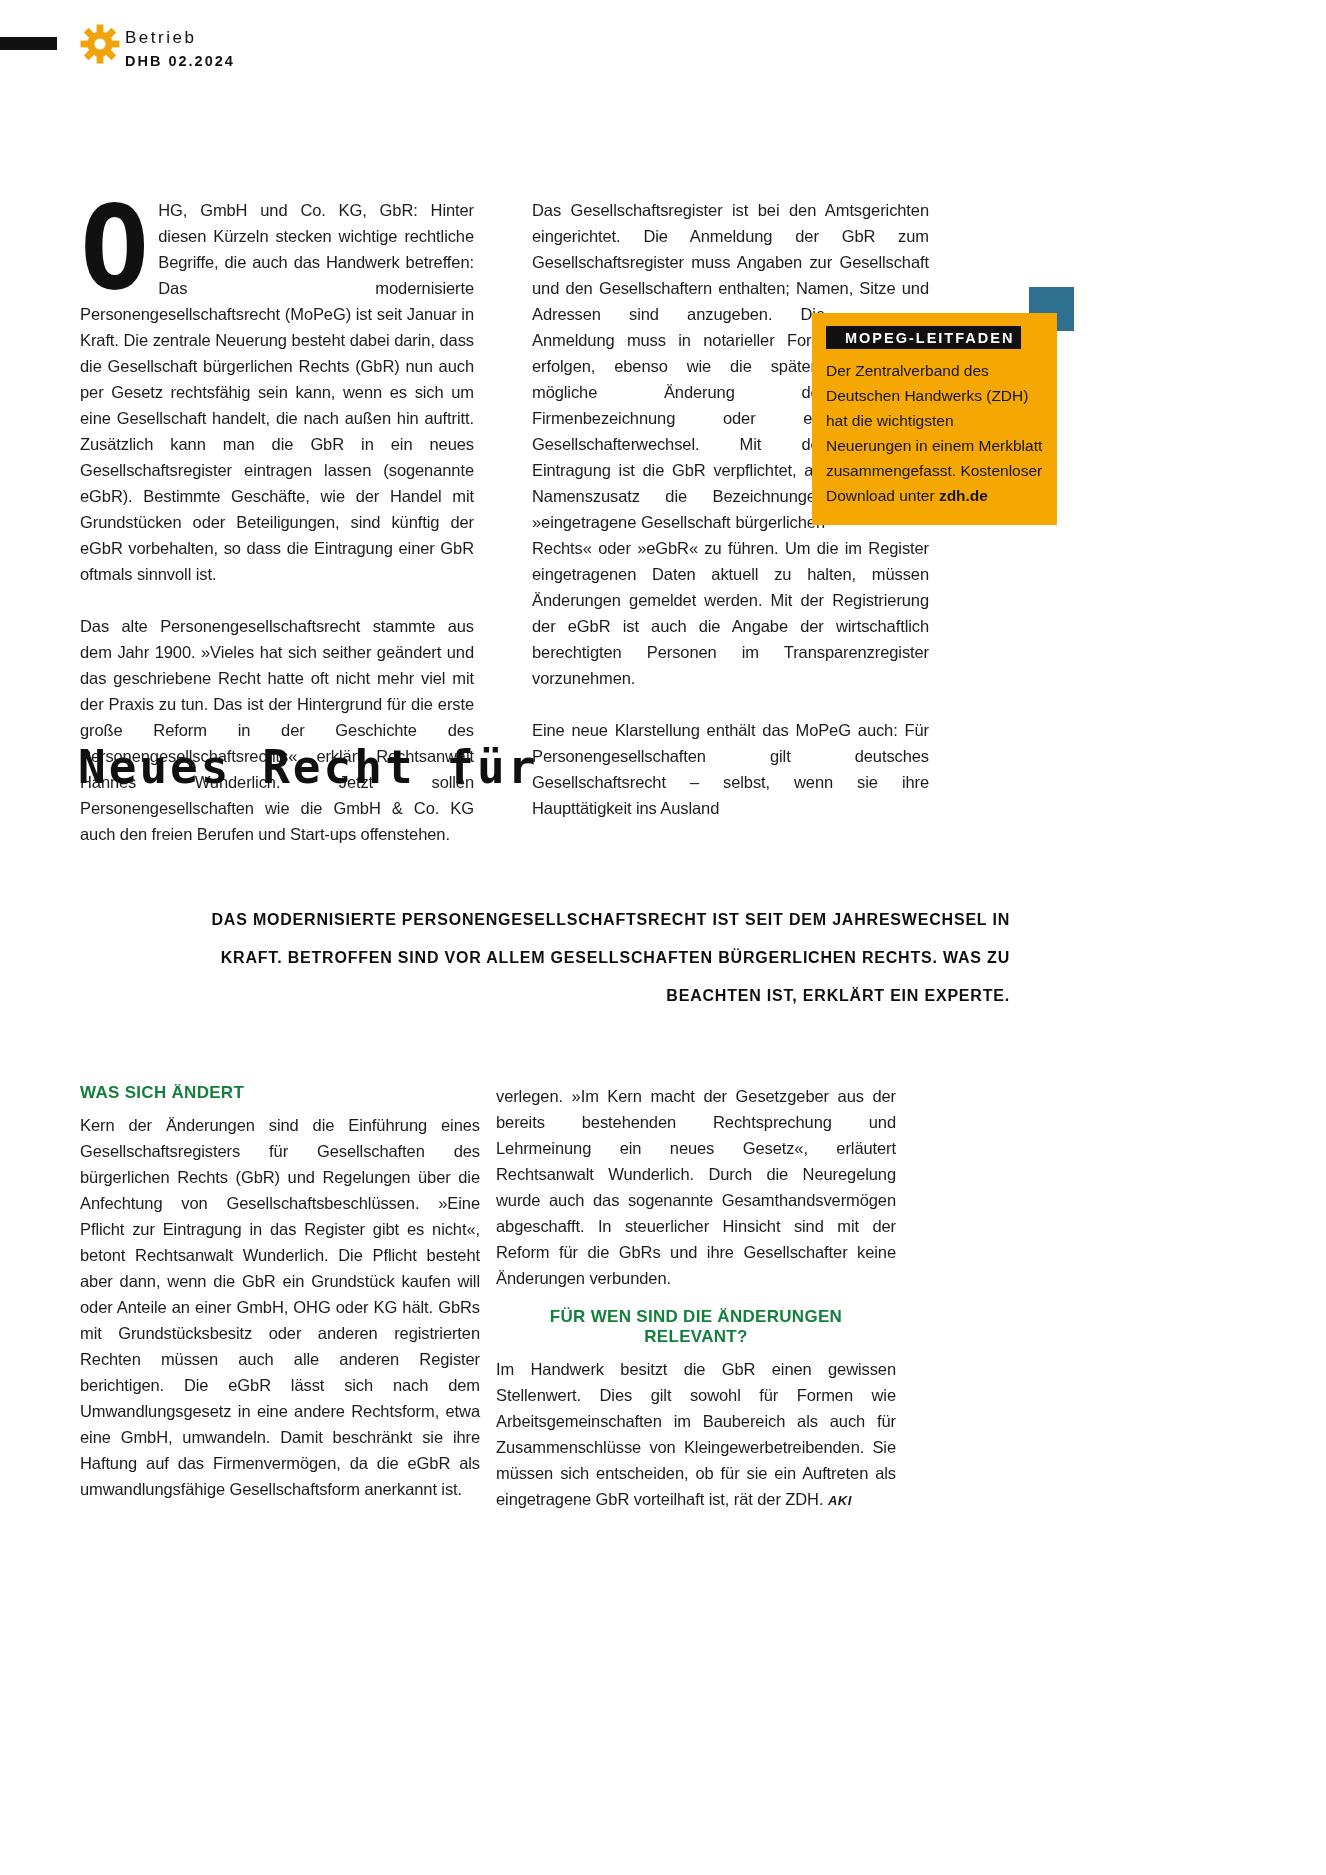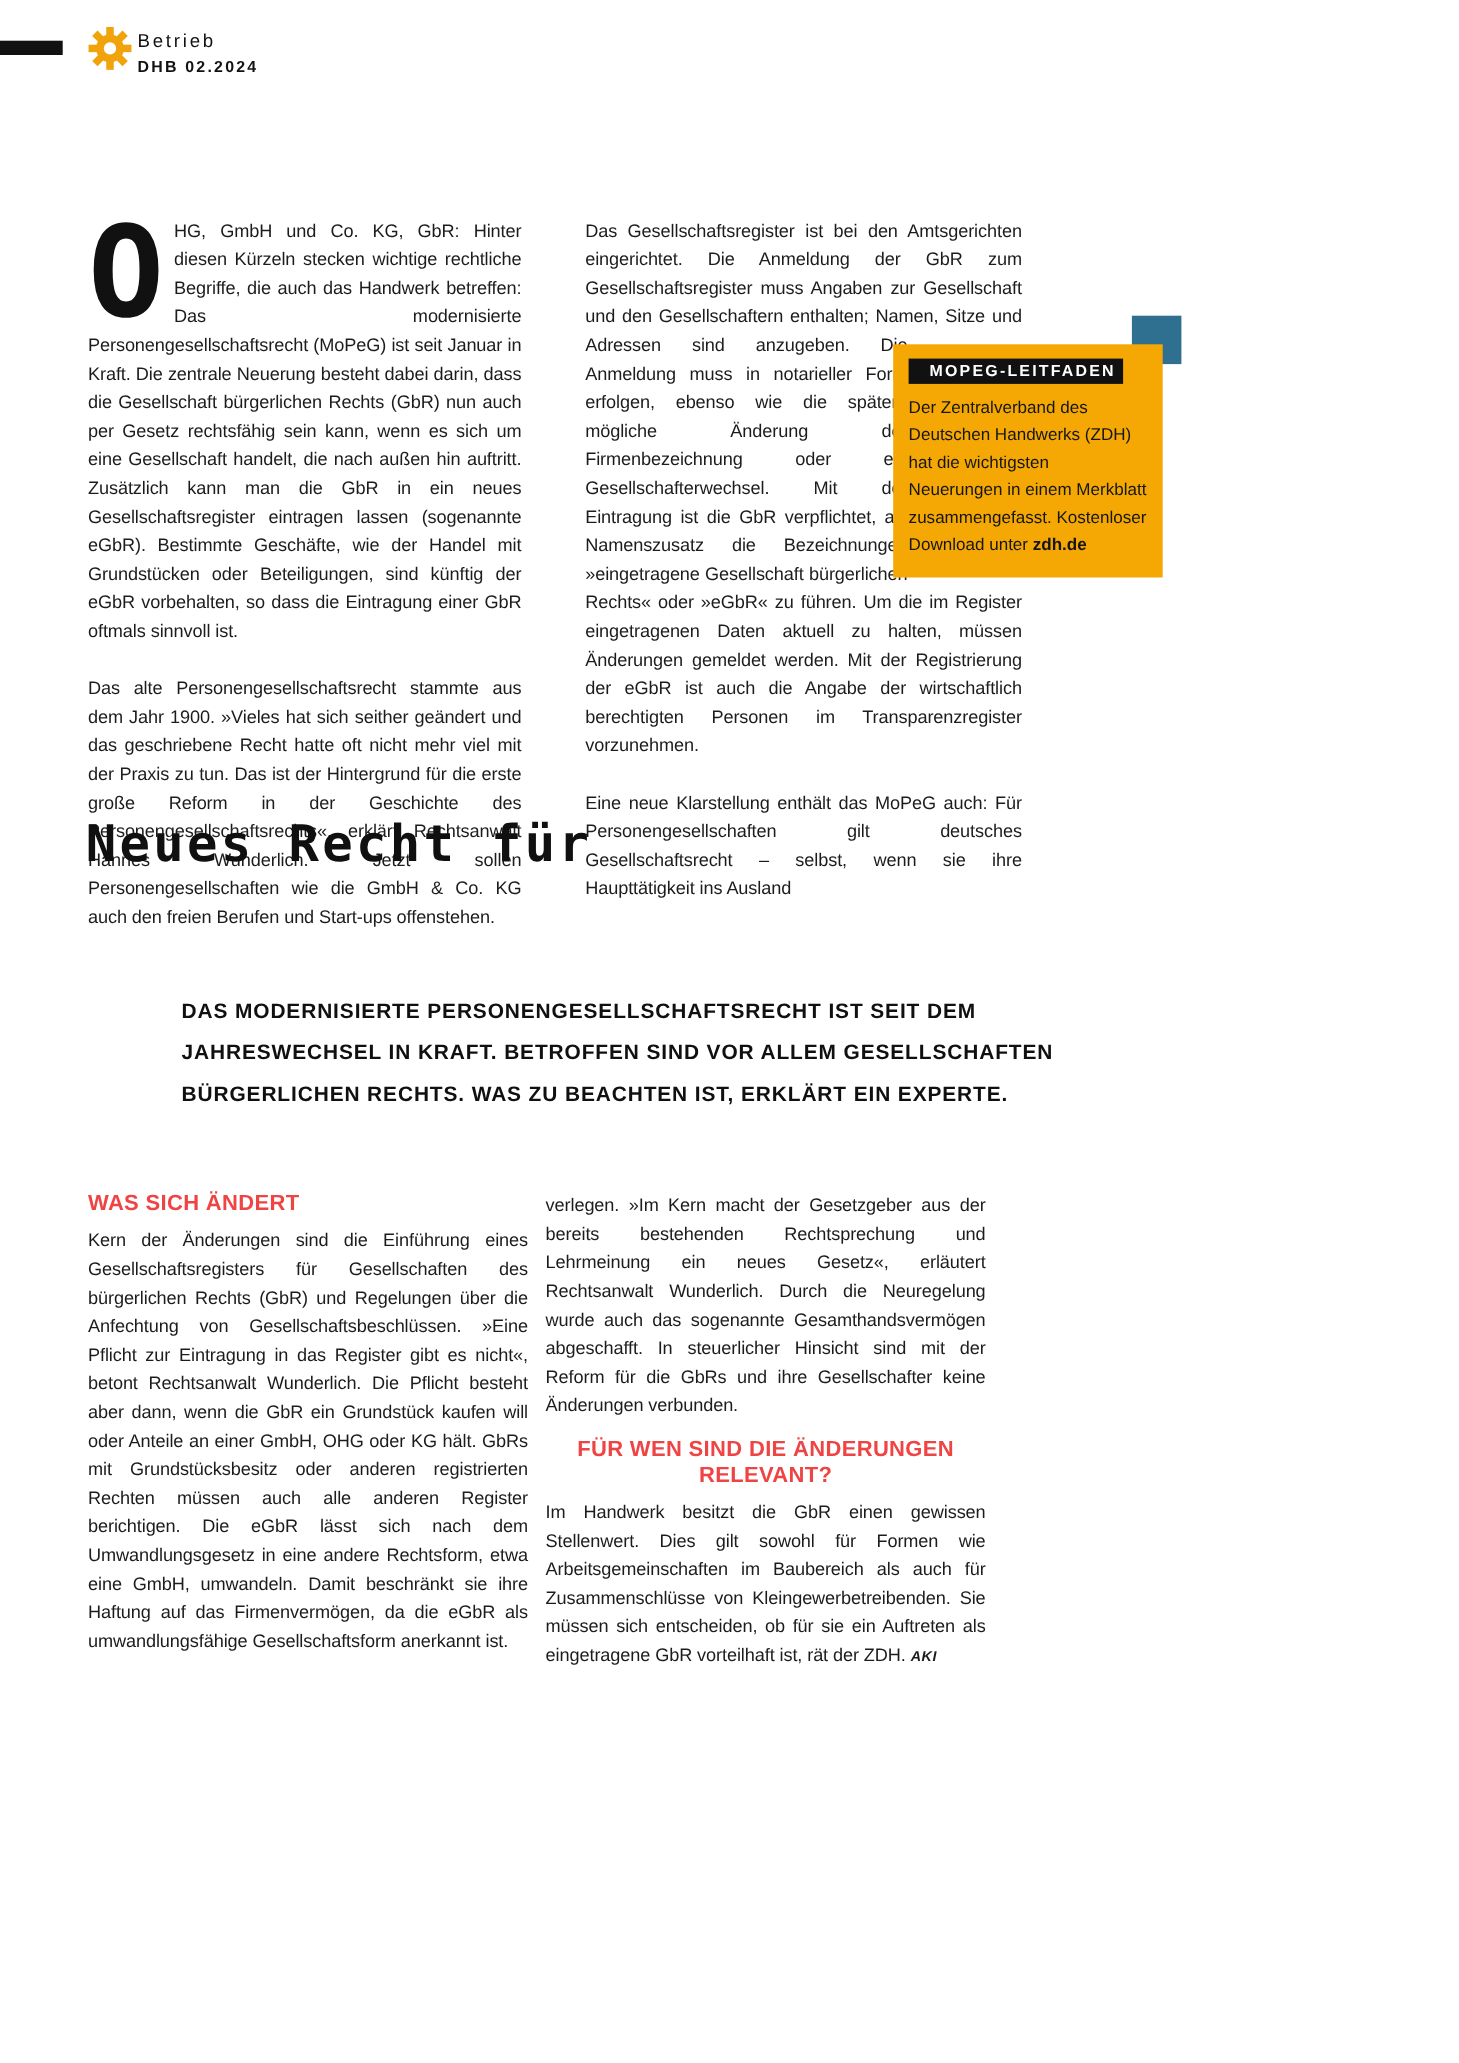--- a/index.html
+++ b/index.html
@@ -39,27 +39,27 @@
              padding:13px 14px 12px 14px; z-index:2; }
   .infobox-label { display:inline-block; background:#111111; color:#ffffff; font-weight:700;
                    font-size:14.5px; letter-spacing:2px; padding:4px 7px 3px 19px; margin-bottom:9px; }
   .infobox-text { font-size:15.5px; line-height:25px; color:#161616; }
   .infobox-link { font-weight:700; cursor:pointer; }
 
   
   .headline { left:78px; top:738px; font-family:"DejaVu Sans Mono","Liberation Mono",monospace;
               font-weight:700; font-size:46px; line-height:59px; letter-spacing:3px; color:#101010;
               white-space:nowrap; }
-  .standfirst { left:165px; top:901px; width:845px; font-weight:700; font-size:19px;
-                line-height:38px; letter-spacing:0.8px; color:#101010; }
+  .standfirst { left:165px; top:901px; width:845px; font-weight:700; font-size:16px;
+                line-height:38px; letter-spacing:0.8px; color:#101010;text-align:right; }
 
   
   .bcol-left  { left:80px;  top:1083px; width:400px; }
   .bcol-right { left:496px; top:1083px; width:400px; }
-  .subhead { font-weight:700; font-size:20px; letter-spacing:0.3px; margin-bottom:9px; text-align:left; color:#ef4444; }
+  .subhead { font-weight:700; font-size:17px; letter-spacing:0.3px; margin-bottom:9px; text-align:left; color:#15803d; }
   .subhead-2 { margin-top:16px;text-align:center; }
   .author { font-weight:700; font-style:italic; font-size:13px; letter-spacing:0.5px; }
 
   
   .footer-left { left:80px; top:1833px; font-size:13px; letter-spacing:1.8px; color:#111; }
   .footer-left .f-issue { font-weight:700; margin-right:18px; }
   .footer-right { right:81px; top:1826px; color:#111; }
   .footer-right .f-s { font-size:13px; letter-spacing:1px; margin-right:6px; }
   .footer-right .f-num { font-size:20px; font-weight:700; letter-spacing:1px; }
 </style>

